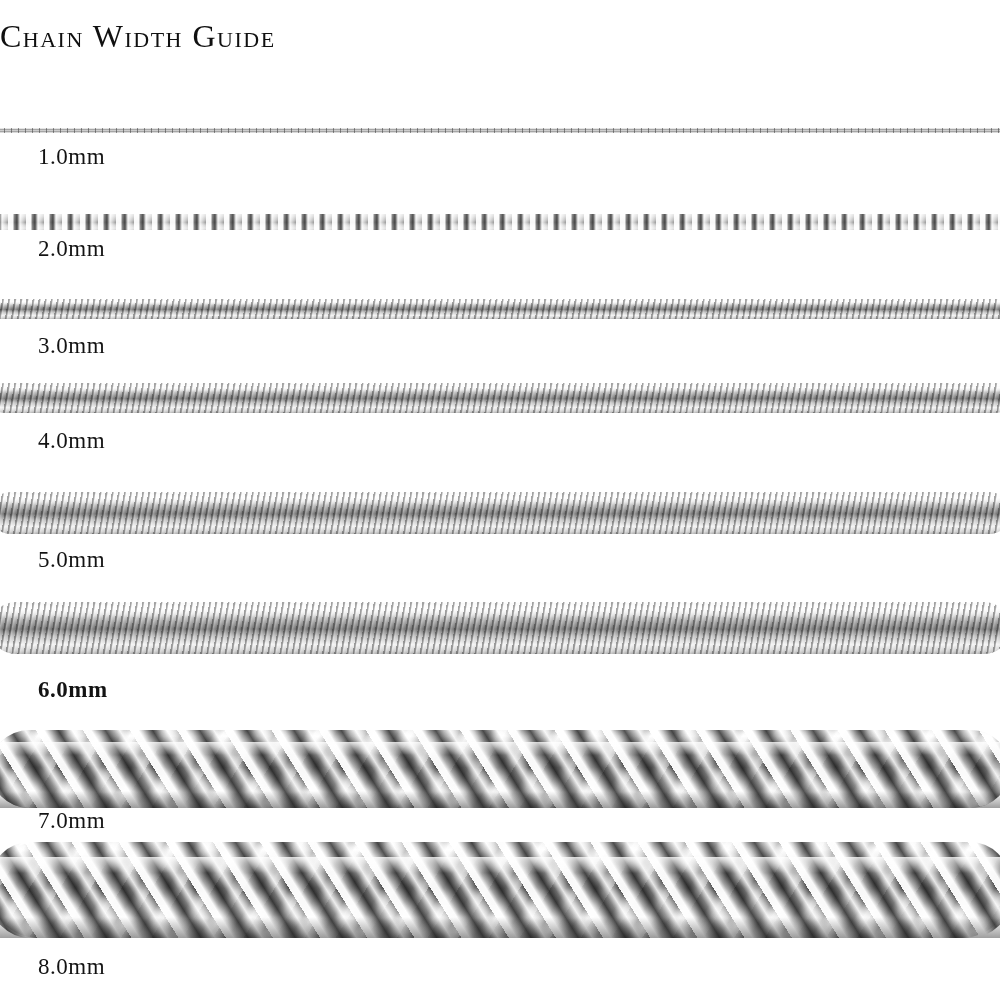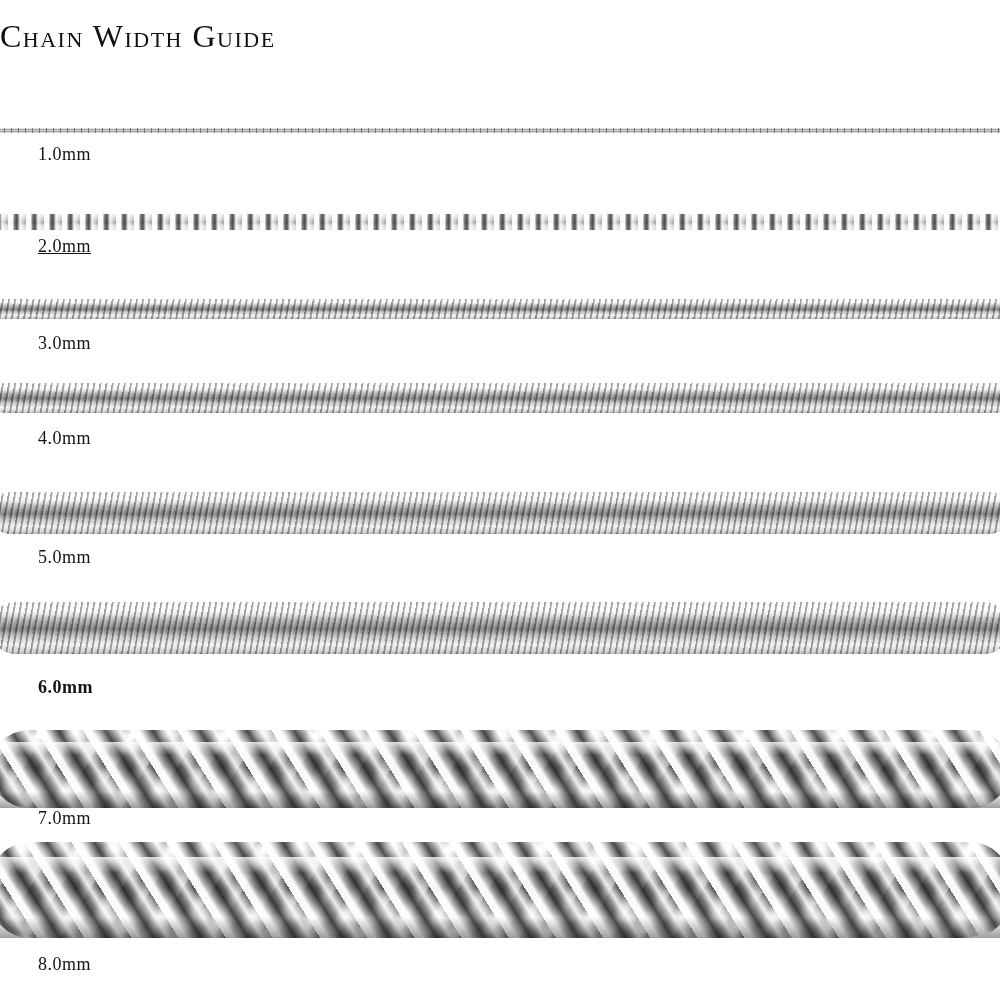--- a/index.html
+++ b/index.html
@@ -40,21 +40,21 @@
   .chain-wrap {
     position: absolute;
     left: 0;
     width: 1000px;
     overflow: hidden;
   }
   .label {
     position: absolute;
     left: 38px;
     font-family: "Liberation Serif", serif;
-    font-size: 18px;
+    font-size: 23px;
     color: #131313;
     letter-spacing: 0.5px;
     white-space: nowrap;
     text-align: right;
   }
 
   
   .chain {
     position: absolute;
     left: -10px;
@@ -197,21 +197,21 @@
     <div class="chain-wrap" style="top:124px;height:18px;">
       <div class="chain c-thin" style="top:4px;height:5px;"></div>
     </div>
     <div class="label" style="top:144px;">1.0mm</div>
   </div>
 
   <div class="row" style="top:0">
     <div class="chain-wrap" style="top:206px;height:32px;">
       <div class="chain c-bead" style="top:8px;height:16px;"></div>
     </div>
-    <div class="label" style="top:236px;text-decoration:underline;">2.0mm</div>
+    <div class="label" style="top:236px;">2.0mm</div>
   </div>
 
   <div class="row" style="top:0">
     <div class="chain-wrap" style="top:292px;height:36px;">
       <div class="chain c-snake" style="top:7px;height:20px;"></div>
     </div>
     <div class="label" style="top:333px;">3.0mm</div>
   </div>
 
   <div class="row" style="top:0">

